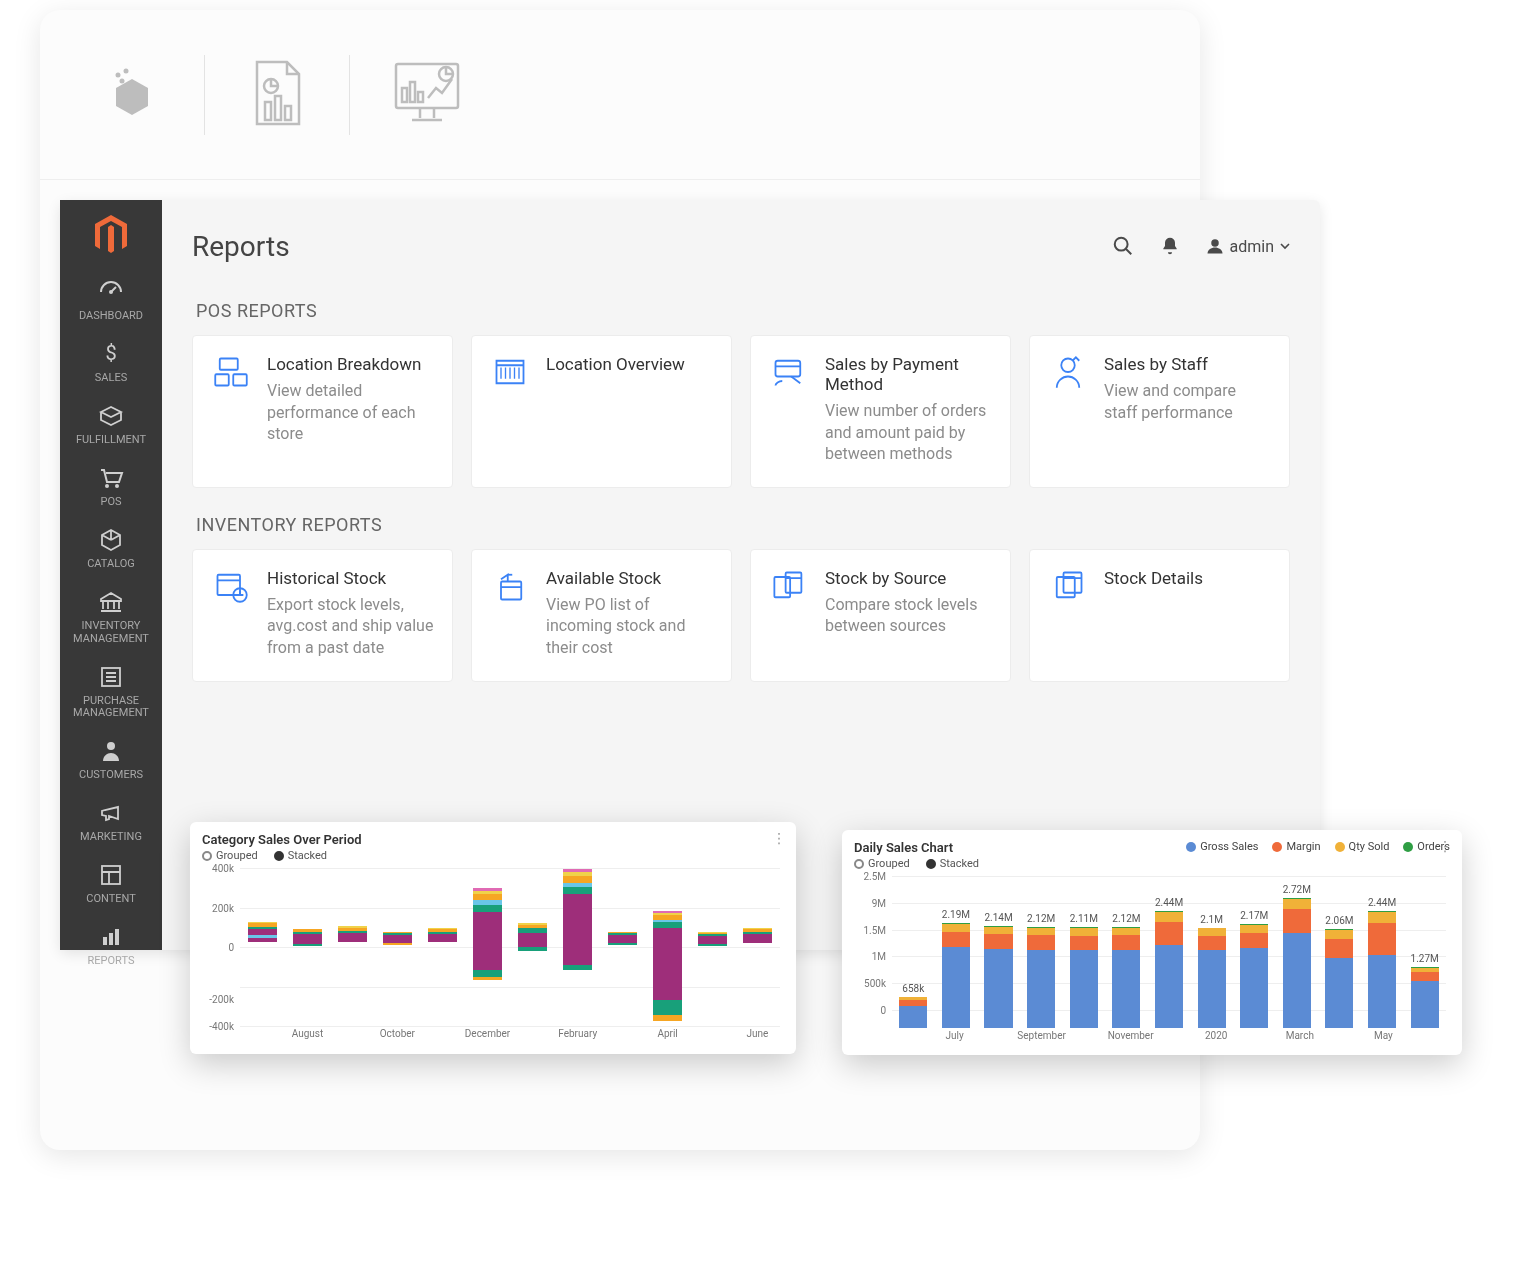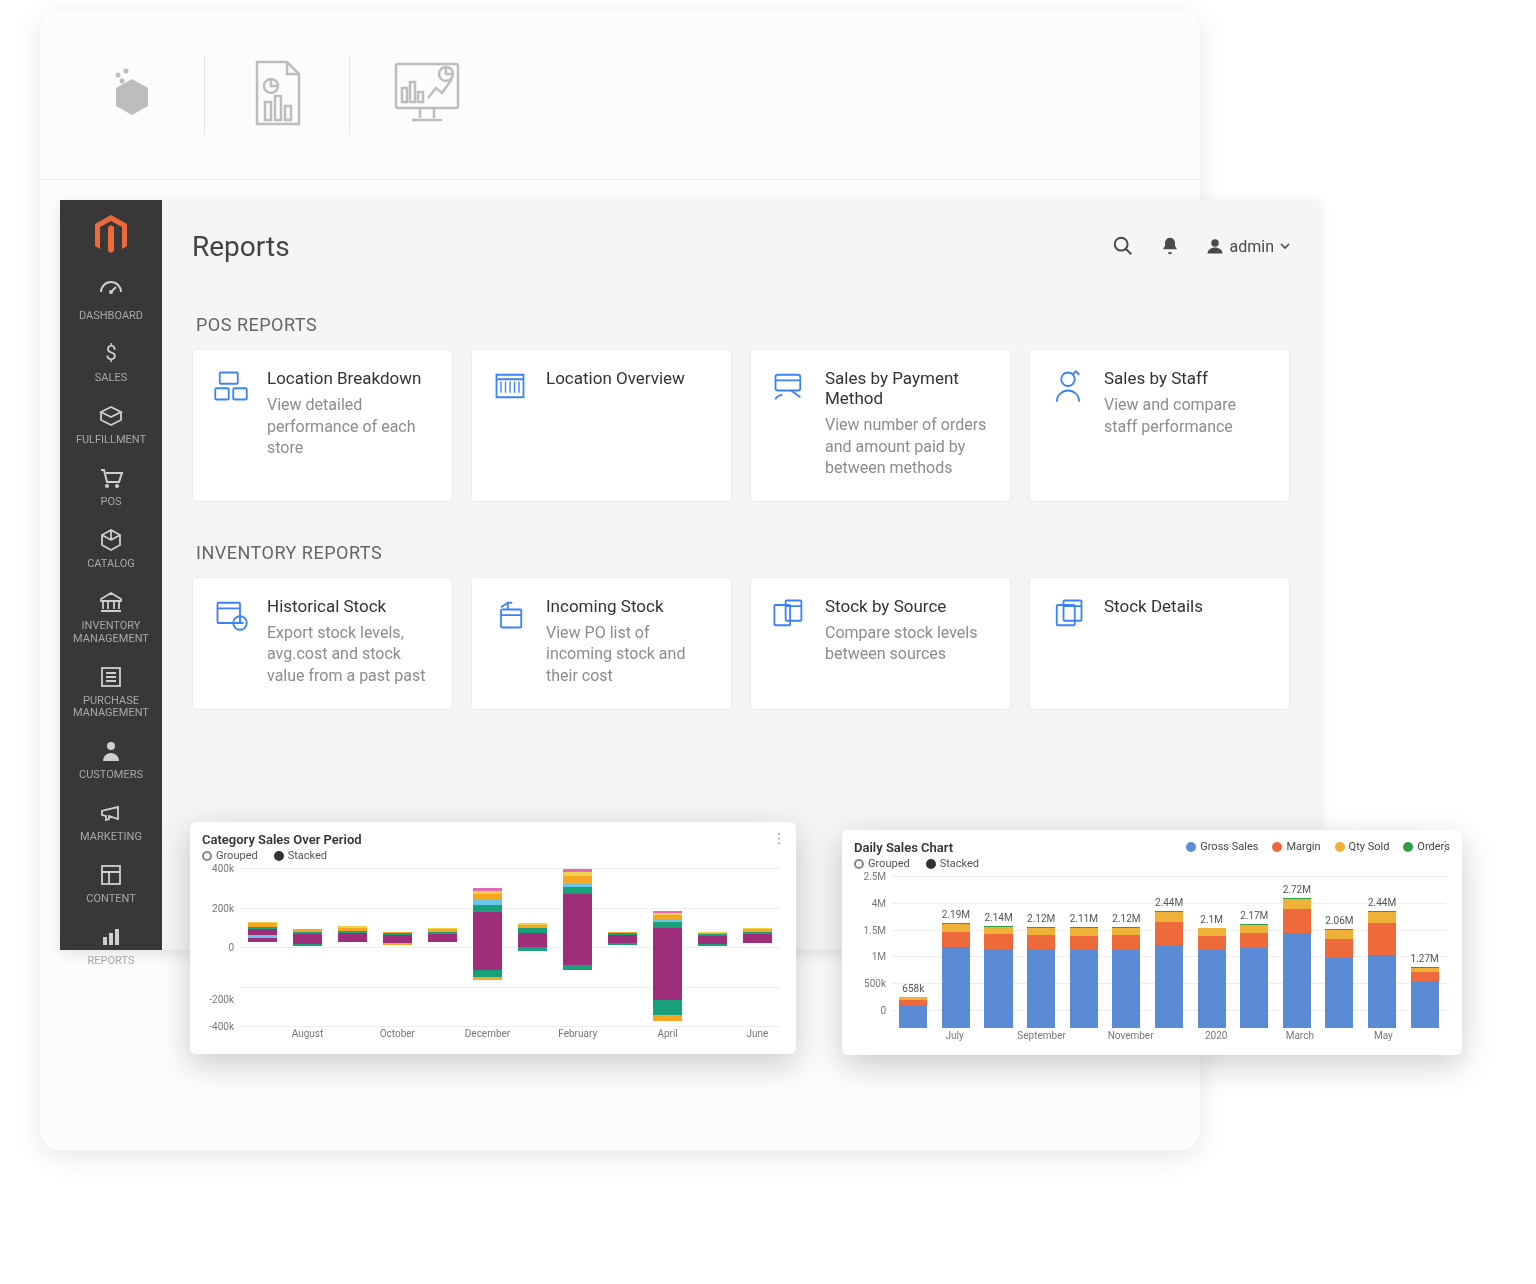--- a/index.html
+++ b/index.html
@@ -14,21 +14,21 @@
   .sidebar{position:absolute;left:0;top:0;bottom:0;width:102px;background:#383838;color:#a8a8a8;font-size:11px;text-align:center;}
   .sidebar .logo{height:70px;display:flex;align-items:center;justify-content:center;}
   .sidebar .item{padding:8px 4px 10px;cursor:pointer;}
   .sidebar .item svg{display:block;margin:0 auto 4px;}
   .sidebar .item .lbl{display:block;line-height:1.1;}
   .main{position:absolute;left:102px;right:0;top:0;bottom:0;padding:18px 30px;}
   .topbar{display:flex;align-items:center;height:56px;}
   .page-title{font-size:28px;color:#444;font-weight:400;}
   .topbar .spacer{flex:1;}
   .topbar .act{margin-left:26px;color:#4a4a4a;cursor:pointer;display:flex;align-items:center;font-size:16px;}
-  .section-title{font-size:18px;color:#666;letter-spacing:.5px;margin:40px 0 14px 4px;font-weight:400;}
+  .section-title{font-size:18px;color:#666;letter-spacing:.5px;margin:26px 0 14px 4px;font-weight:400;}
   .cards{display:grid;grid-template-columns:repeat(4,1fr);gap:18px;}
   .card{background:#fff;border:1px solid #ececec;border-radius:4px;display:flex;gap:14px;padding:18px 18px 22px;min-height:128px;cursor:pointer;}
   .card .ico{width:42px;flex:none;color:#3b82f6;}
   .card .ttl{font-size:17px;color:#333;margin-bottom:6px;}
   .card .desc{font-size:16px;color:#8c8c8c;line-height:1.35;}
   
   .chart-card{position:absolute;background:#fff;border-radius:6px;box-shadow:0 10px 32px rgba(0,0,0,0.20);padding:10px 12px 2px;}
   .chart-left{left:190px;top:822px;width:606px;height:232px;}
   .chart-right{left:842px;top:830px;width:620px;height:225px;}
   .chart-title{font-size:13px;font-weight:600;color:#333;}
@@ -262,32 +262,32 @@
           <div class="cards">
             <div class="card">
               <div class="ico"><svg width="40" height="36" viewBox="0 0 32 32" fill="none" stroke="#3b82f6" stroke-width="1.6">
                   <rect x="4" y="6" width="20" height="18" rx="1"></rect>
                   <path d="M4 11h20"></path>
                   <circle cx="24" cy="24" r="6"></circle>
                   <path d="M24 20v4h3"></path>
                 </svg></div>
               <div>
                 <div class="ttl">Historical Stock</div>
-                <div class="desc">Export stock levels, avg.cost and stock value from a past past</div>
+                <div class="desc">Export stock levels, avg.cost and ship value from a past date</div>
               </div>
             </div>
             <div class="card">
               <div class="ico"><svg width="40" height="36" viewBox="0 0 32 32" fill="none" stroke="#3b82f6" stroke-width="1.6">
                   <rect x="8" y="12" width="18" height="16" rx="1"></rect>
                   <path d="M8 17h18"></path>
                   <path d="M14 12V6l-6 4"></path>
                   <path d="M14 6h4"></path>
                 </svg></div>
               <div>
-                <div class="ttl">Incoming Stock</div>
+                <div class="ttl">Available Stock</div>
                 <div class="desc">View PO list of incoming stock and their cost</div>
               </div>
             </div>
             <div class="card">
               <div class="ico"><svg width="40" height="36" viewBox="0 0 32 32" fill="none" stroke="#3b82f6" stroke-width="1.6">
                   <rect x="3" y="8" width="14" height="18" rx="1"></rect>
                   <rect x="13" y="4" width="14" height="18" rx="1"></rect>
                   <path d="M13 9h14"></path>
                 </svg></div>
               <div>
@@ -475,21 +475,21 @@
     <div class="legend" id="legendR">
           <span><span class="sw" style="background:#5b8bd4"></span>Gross Sales</span>
           <span><span class="sw" style="background:#ef6a3a"></span>Margin</span>
           <span><span class="sw" style="background:#f0b138"></span>Qty Sold</span>
           <span><span class="sw" style="background:#2f9e44"></span>Orders</span>
         </div>
   </div>
   <div class="plot" id="plotR" style="height:170px;">
         <div class="yaxis">
           <span style="top:0px">2.5M</span>
-          <span style="top:26.8px">4M</span>
+          <span style="top:26.8px">9M</span>
           <span style="top:53.6px">1.5M</span>
           <span style="top:80.4px">1M</span>
           <span style="top:107.2px">500k</span>
           <span style="top:134px">0</span>
         </div>
         <div class="grid">
           <div class="gl" style="top:0px"></div>
           <div class="gl" style="top:26.8px"></div>
           <div class="gl" style="top:53.6px"></div>
           <div class="gl" style="top:80.4px"></div>

